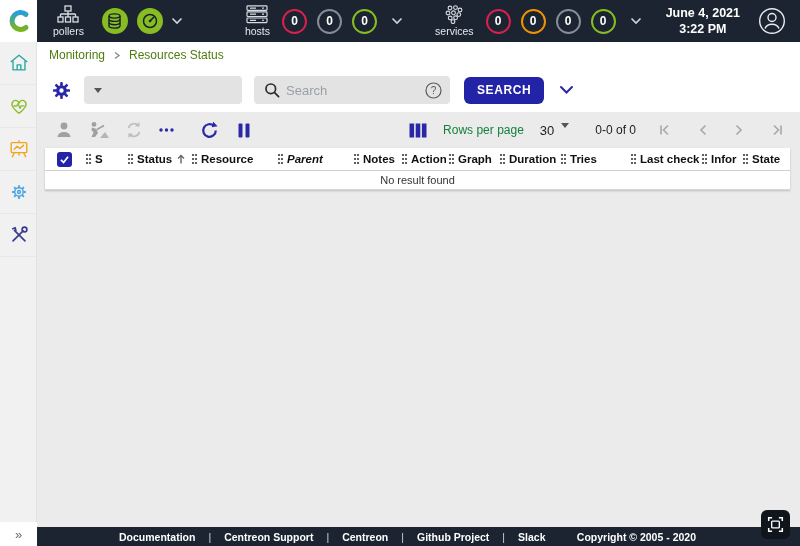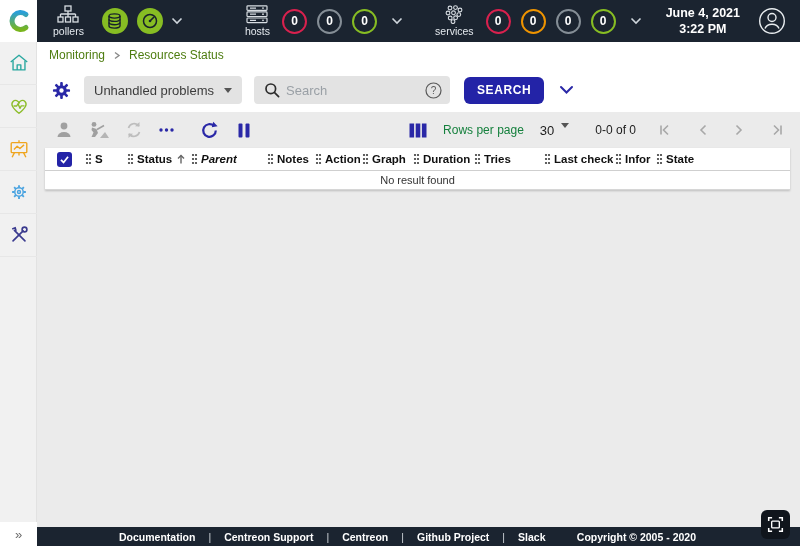--- a/index.html
+++ b/index.html
@@ -269,21 +269,20 @@
         <circle cx="10" cy="10" r="5.6"></circle>
         <rect x="8.6" y="1" width="2.8" height="18" rx="1"></rect>
         <rect x="1" y="8.6" width="18" height="2.8" rx="1"></rect>
         <rect x="8.6" y="1" width="2.8" height="18" rx="1" transform="rotate(45 10 10)"></rect>
         <rect x="8.6" y="1" width="2.8" height="18" rx="1" transform="rotate(-45 10 10)"></rect>
       </g>
       <circle cx="10" cy="10" r="2.3" fill="#fff"></circle>
     </svg>
 
     <div class="pill preset-select">
-      <span class="preset-label">Unhandled problems</span>
       <span class="caret-down"></span>
     </div>
 
     <div class="pill search-box">
       <svg width="16" height="16" viewBox="0 0 16 16">
         <circle cx="6.8" cy="6.8" r="4.8" fill="none" stroke="#2c2c2c" stroke-width="1.7"></circle>
         <line x1="10.6" y1="10.6" x2="14.6" y2="14.6" stroke="#2c2c2c" stroke-width="1.7" stroke-linecap="round"></line>
       </svg>
       <input class="search-input" type="text" value="" placeholder="Search" style="">
       <svg width="17" height="17" viewBox="0 0 17 17">
@@ -406,20 +405,33 @@
           </svg>
         <span class="th-label">Status</span>
         <svg width="10" height="12" viewBox="0 0 10 12" style="margin-left:4px;">
           <g fill="none" stroke="#666" stroke-width="1.4">
               <line x1="5" y1="2.5" x2="5" y2="10.5"></line>
               <polyline points="2,5.5 5,2.5 8,5.5"></polyline>
             </g>
         </svg>
       </div>
 
+      <div class="th w-resource">
+        <svg class="grip" width="7" height="12" viewBox="0 0 7 12">
+            <g fill="#3a3a3a">
+              <circle cx="2" cy="2" r="1.1"></circle>
+              <circle cx="5" cy="2" r="1.1"></circle>
+              <circle cx="2" cy="6" r="1.1"></circle>
+              <circle cx="5" cy="6" r="1.1"></circle>
+              <circle cx="2" cy="10" r="1.1"></circle>
+              <circle cx="5" cy="10" r="1.1"></circle>
+            </g>
+          </svg>
+        <span class="th-label">Resource</span>
+      </div>
 
       <div class="th w-parent">
         <svg class="grip" width="7" height="12" viewBox="0 0 7 12">
             <g fill="#3a3a3a">
               <circle cx="2" cy="2" r="1.1"></circle>
               <circle cx="5" cy="2" r="1.1"></circle>
               <circle cx="2" cy="6" r="1.1"></circle>
               <circle cx="5" cy="6" r="1.1"></circle>
               <circle cx="2" cy="10" r="1.1"></circle>
               <circle cx="5" cy="10" r="1.1"></circle>

